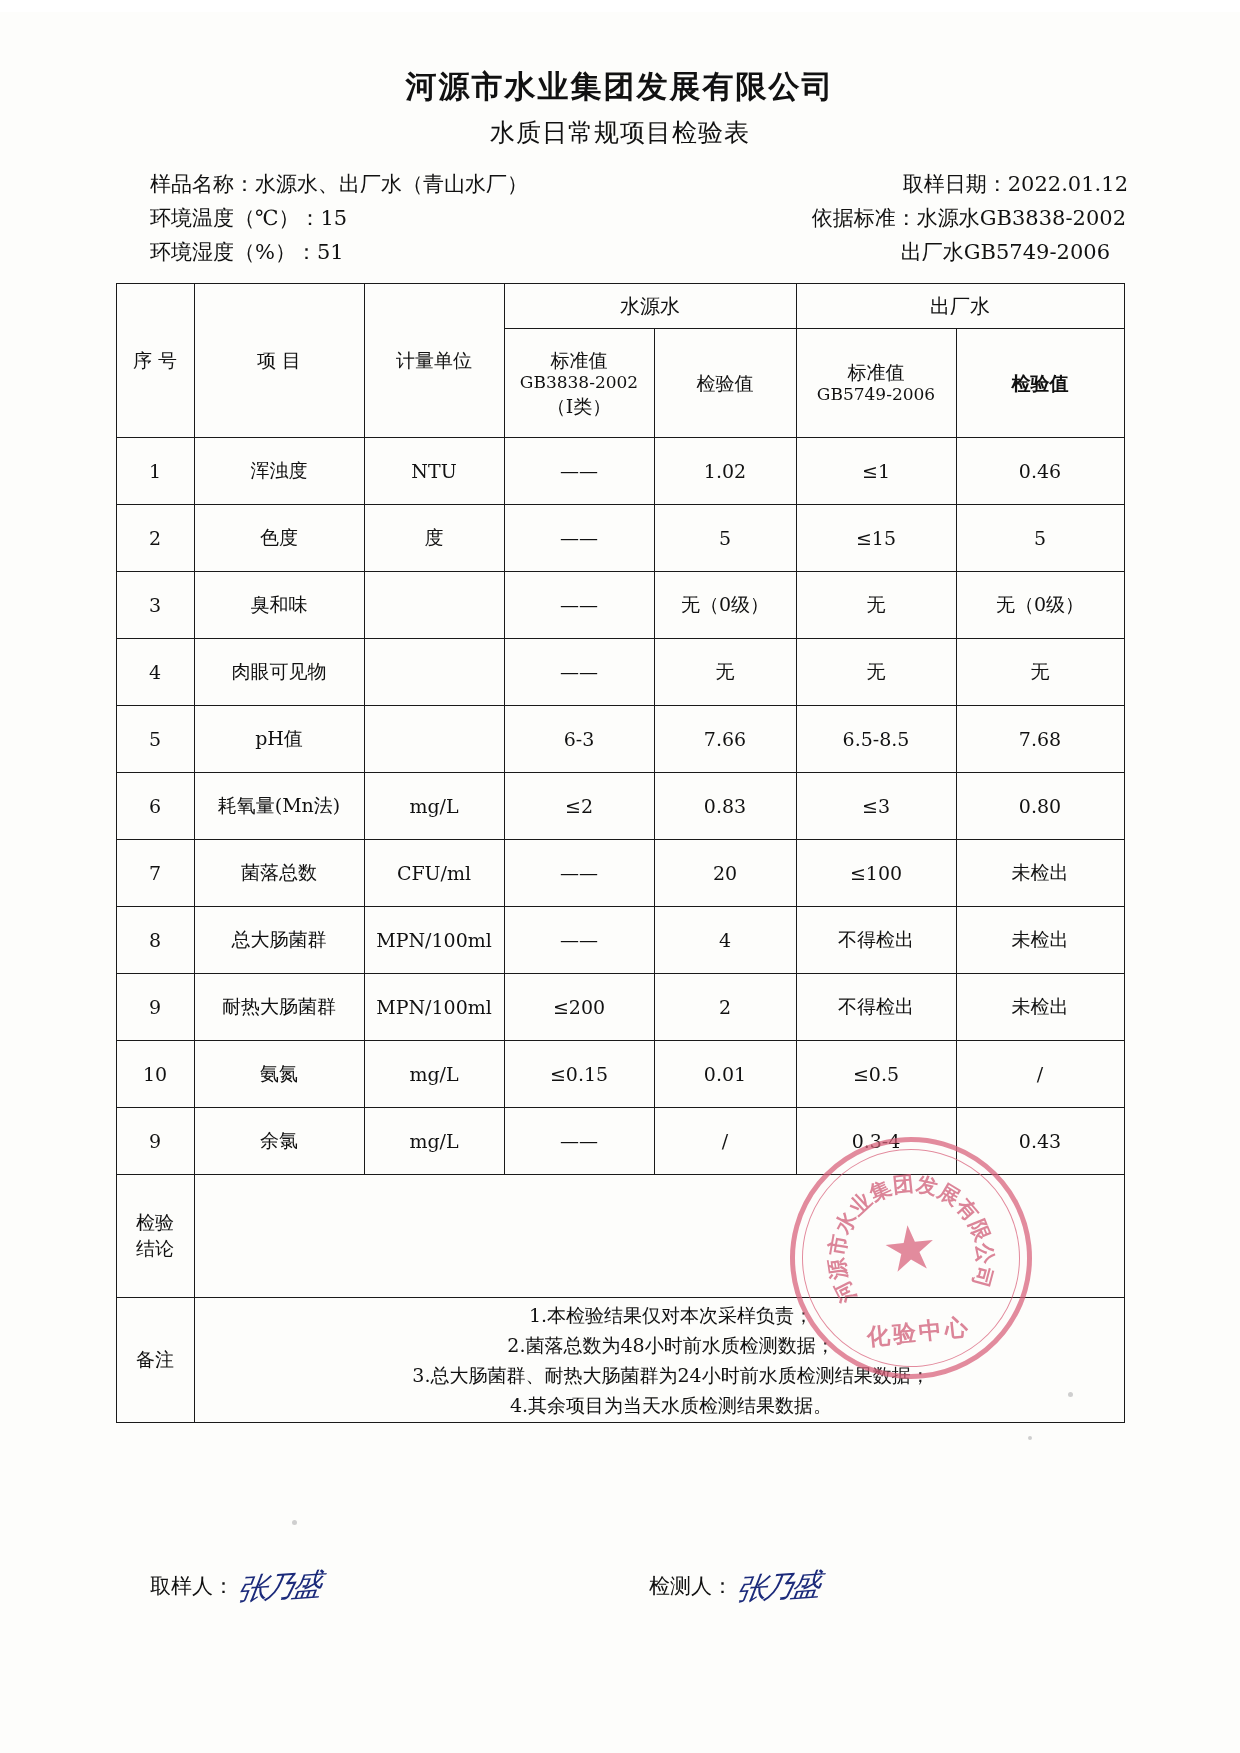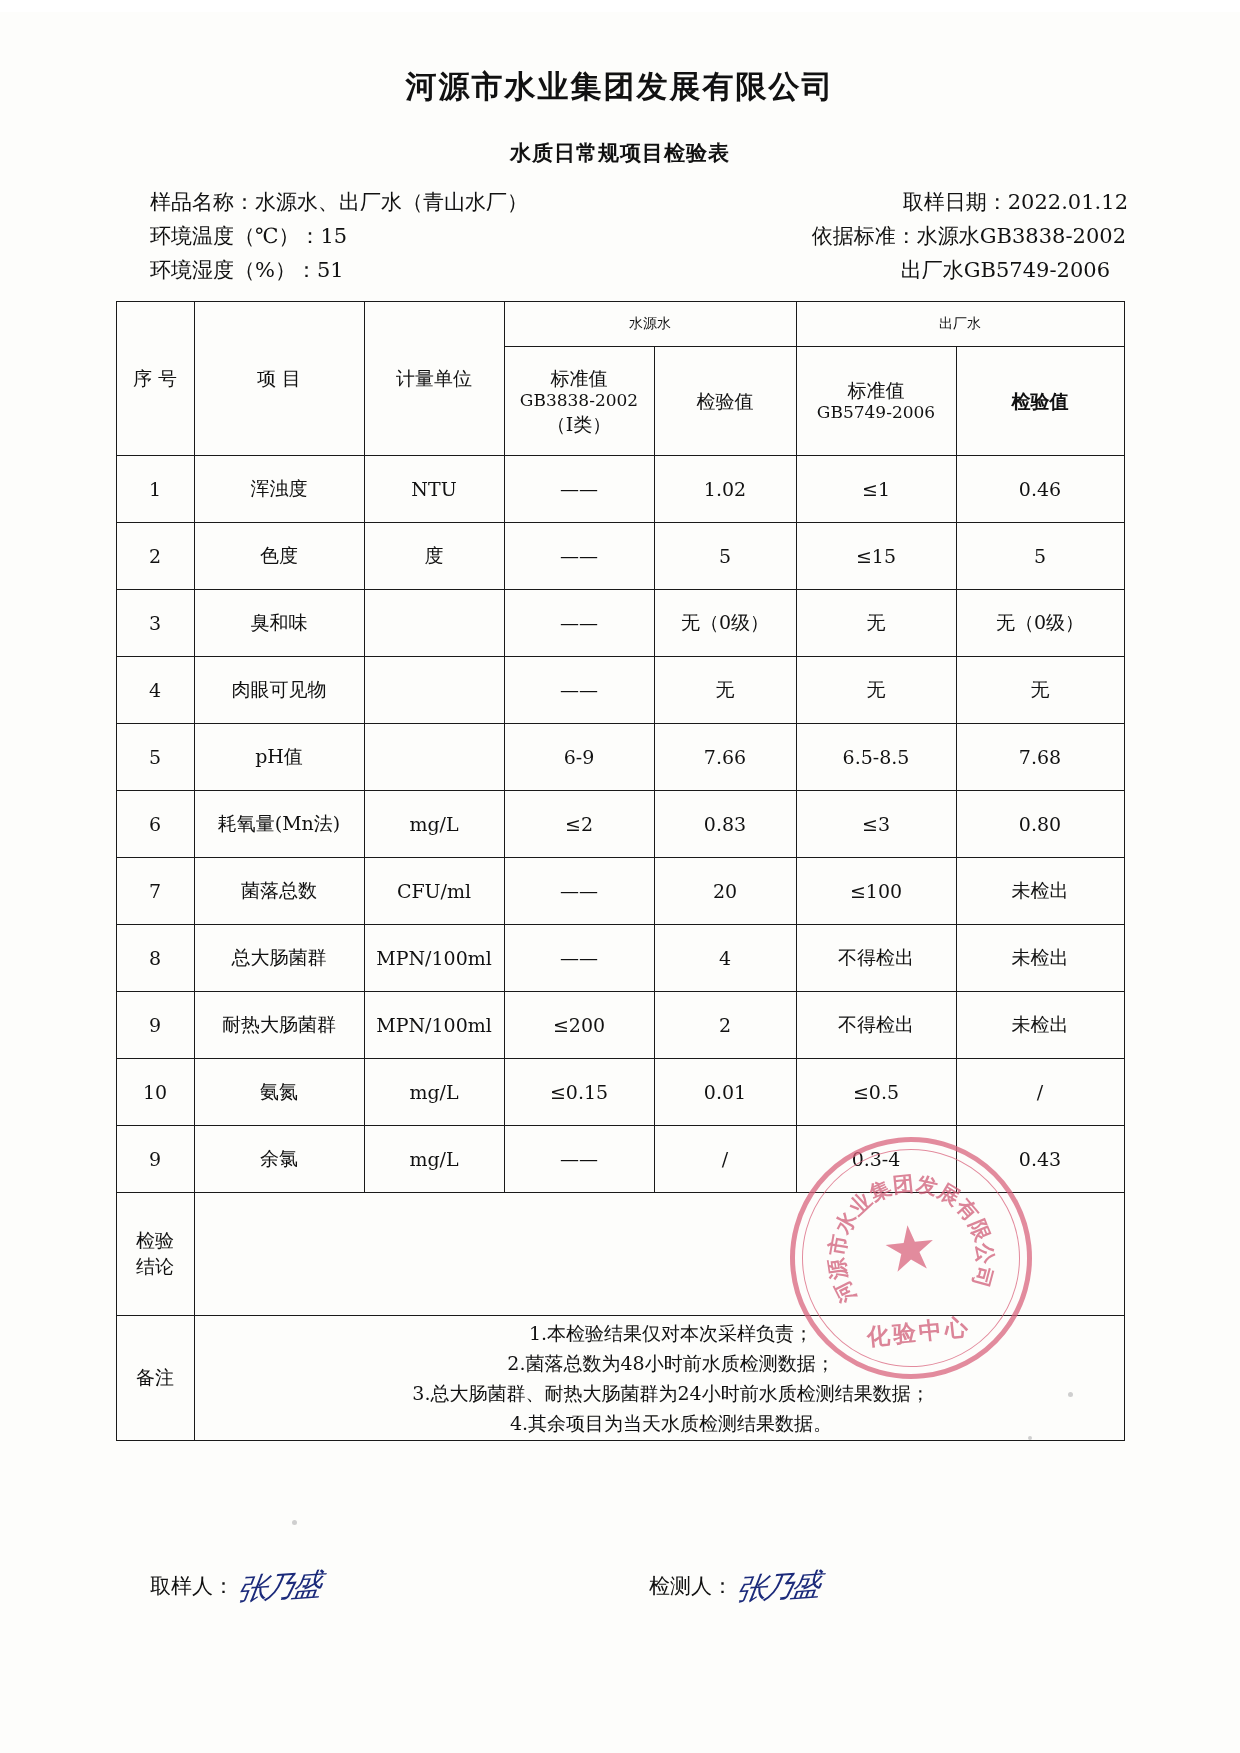--- a/index.html
+++ b/index.html
@@ -27,24 +27,24 @@
   .title-main {
     text-align: center;
     font-size: 31px;
     font-weight: bold;
     letter-spacing: 2px;
     margin-top: 54px;
     font-family: "DejaVu Serif", "Liberation Serif", serif;
   }
   .title-sub {
     text-align: center;
-    font-size: 21px;
-    font-weight: bold;
+    font-size: 25px;
+    font-weight: normal;
     letter-spacing: 1px;
-    margin-top: 31px;
+    margin-top: 8px;
     font-family: "DejaVu Serif", "Liberation Serif", serif;
   }
   
   .meta {
     margin: 18px 0 0 0;
     padding: 0 112px 0 150px;
     font-size: 21px;
     line-height: 1.62;
     font-family: "DejaVu Serif", "Liberation Serif", serif;
   }
@@ -75,21 +75,21 @@
     padding: 2px 2px;
   }
   .col-no     { width: 78px; }
   .col-item   { width: 170px; }
   .col-unit   { width: 140px; }
   .col-std1   { width: 150px; }
   .col-val1   { width: 142px; }
   .col-std2   { width: 160px; }
   .col-val2   { width: 168px; }
 
-  thead td.grp { font-size: 14px; height: 40px; }
+  thead td.grp { font-size: 20px; height: 40px; }
   thead td.hd  { height: 104px; line-height: 1.28; }
   thead td.hd .small { font-size: 17px; }
   thead td.bold { font-weight: bold; }
 
   tbody tr.datarow td { height: 62px; }
   td.item-name {
     text-align: left;
     padding-left: 14px;
     font-size: 20px;
   }
@@ -286,21 +286,21 @@
         <td></td>
         <td>——</td>
         <td>无</td>
         <td>无</td>
         <td class="val-out">无</td>
       </tr>
       <tr class="datarow">
         <td>5</td>
         <td class="item-name">pH值</td>
         <td></td>
-        <td>6-9</td>
+        <td>6-3</td>
         <td>7.66</td>
         <td>6.5-8.5</td>
         <td class="val-out">7.68</td>
       </tr>
       <tr class="datarow">
         <td>6</td>
         <td class="item-name">耗氧量(Mn法)</td>
         <td>mg/L</td>
         <td>≤2</td>
         <td>0.83</td>

